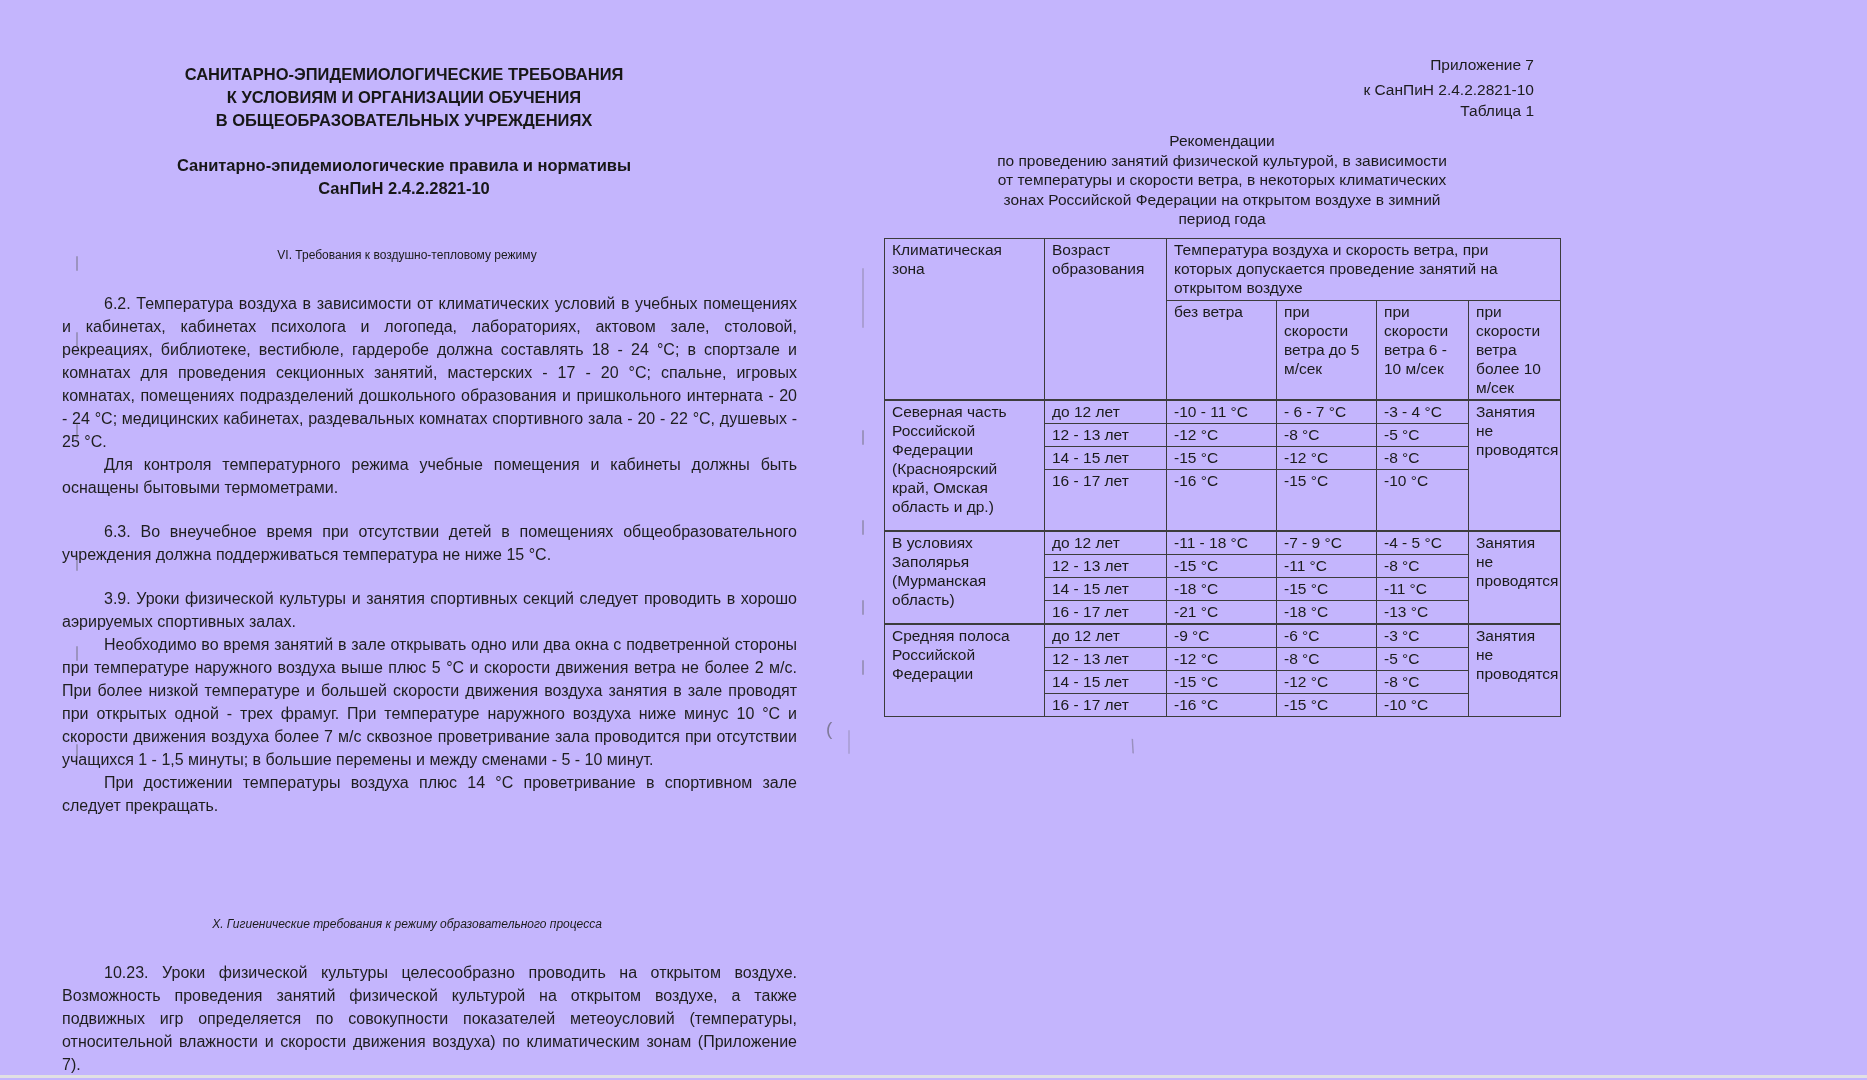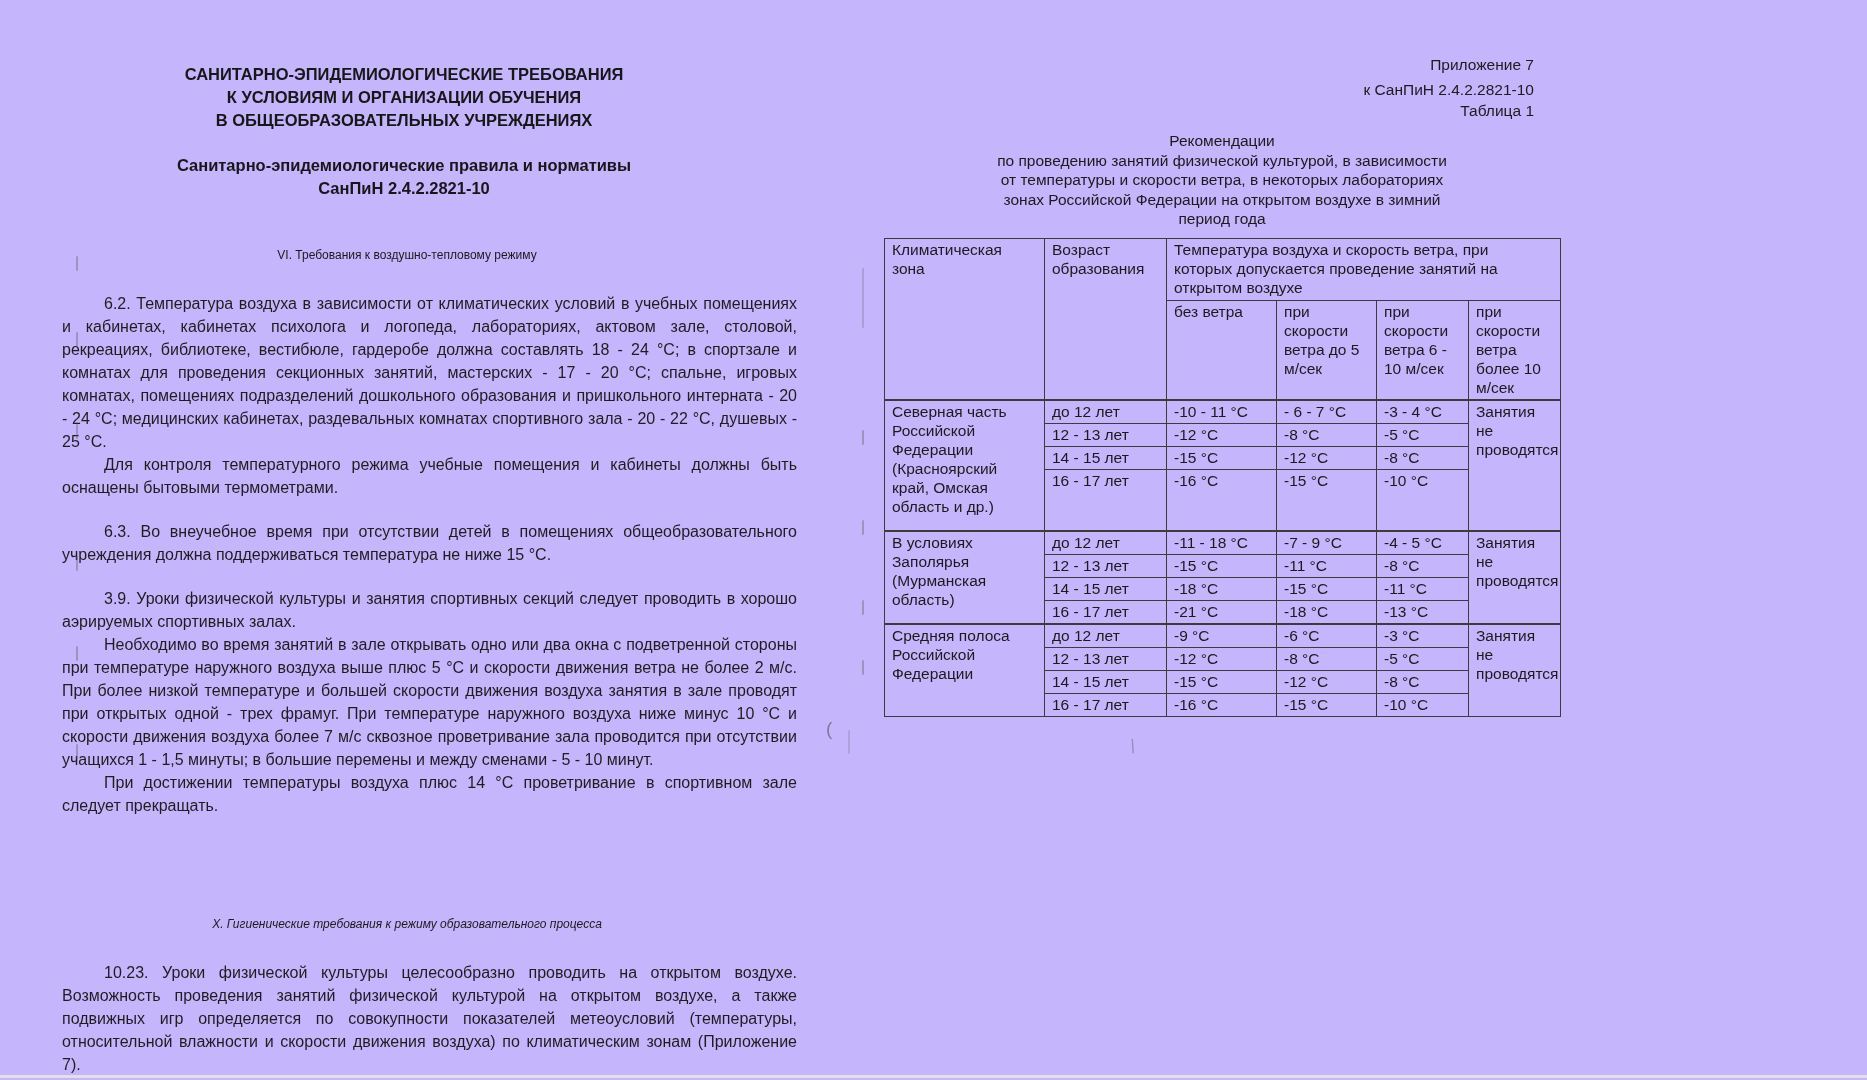--- a/index.html
+++ b/index.html
@@ -105,21 +105,21 @@
     <p class="para first">10.23. Уроки физической культуры целесообразно проводить на открытом воздухе. Возможность проведения занятий физической культурой на открытом воздухе, а также подвижных игр определяется по совокупности показателей метеоусловий (температуры, относительной влажности и скорости движения воздуха) по климатическим зонам (Приложение 7).</p>
 
   </div>
 
   <div class="page-right">
     <div class="annex-ref prewrap">Приложение 7
 к СанПиН 2.4.2.2821-10</div>
     <div class="table-label">Таблица 1</div>
     <div class="table-title prewrap">Рекомендации
 по проведению занятий физической культурой, в зависимости
-от температуры и скорости ветра, в некоторых лабораториях
+от температуры и скорости ветра, в некоторых климатических
 зонах Российской Федерации на открытом воздухе в зимний
 период года</div>
 
     <table class="rec">
       <colgroup>
         <col style="width:160px">
           <col style="width:122px">
           <col style="width:110px">
         <col style="width:100px">
           <col style="width:92px">

